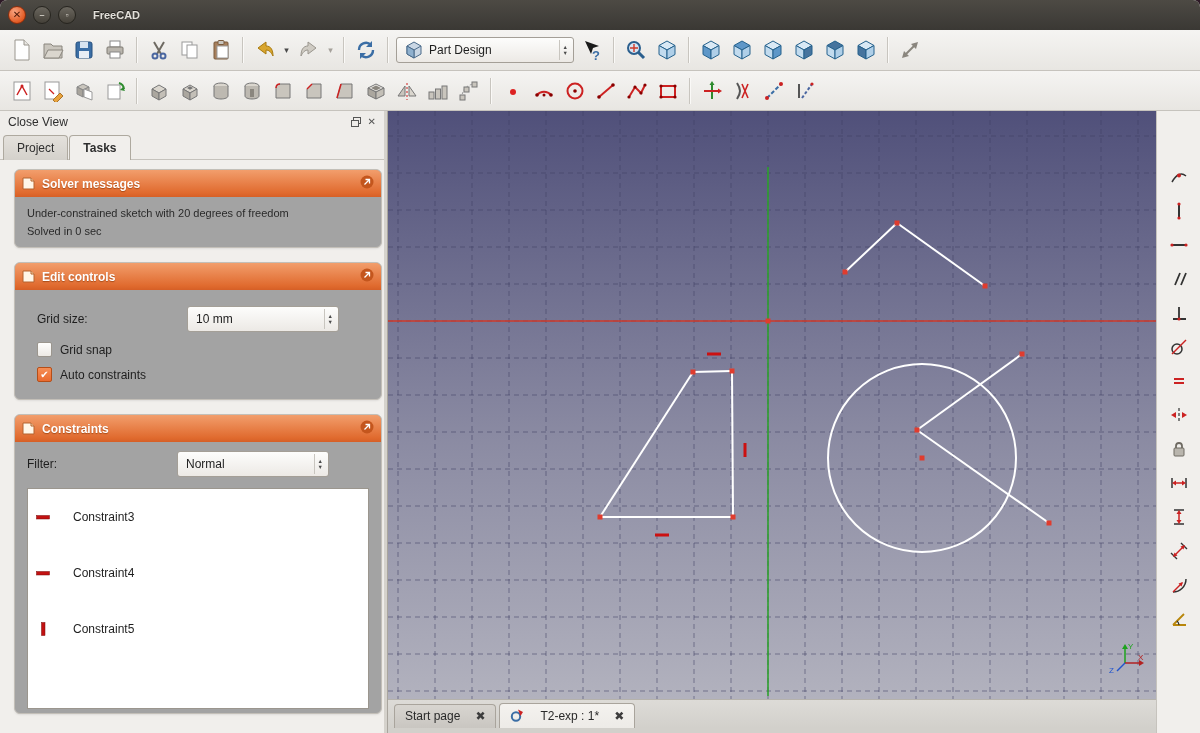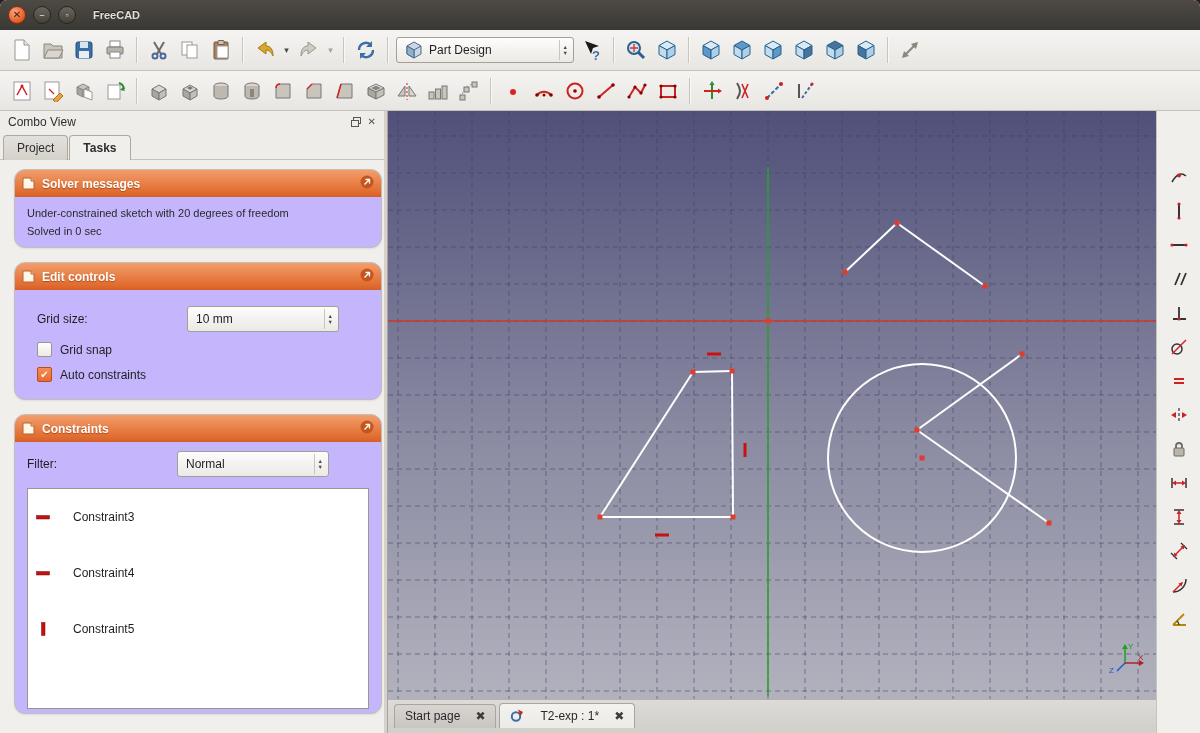--- a/index.html
+++ b/index.html
@@ -29,21 +29,21 @@
 .splitter{flex:0 0 4px;background:#D5D2CC;border-right:1px solid #A9A59E}
 .cv-header{flex:0 0 22px;display:flex;align-items:center;padding:0 8px;color:#2E2E2E}
 .cv-hbtn{margin-left:7px;color:#555;font-size:10px;display:flex;align-items:center;line-height:1}
 .spacer{flex:1}
 .cv-tabs{flex:0 0 27px;display:flex;align-items:flex-end;padding:0 3px;box-shadow:0 -1px 0 #C6C3BD inset}
 .cv-tab{padding:5px 13px;border:1px solid #AEA99F;border-bottom:none;border-radius:4px 4px 0 0;background:linear-gradient(#E4E1DC,#D4D1CB);margin-right:1px;color:#2E2E2E}
 .cv-tab.active{background:#F1EFEC;font-weight:bold}
 .task-area{flex:1;display:flex;flex-direction:column;min-height:0;background:#F1EFEC;padding:2px 0 12px}
 .task-btns{flex:0 0 auto;display:flex;justify-content:center;gap:12px;padding:12px 0 8px}
 .qbtn{font:inherit;padding:5px 26px;border:1px solid #A49F97;border-radius:4px;background:linear-gradient(#FEFEFD,#E7E4E0);color:#1E1E1E;box-shadow:inset 0 1px 0 rgba(255,255,255,.8)}
-.task-box{margin:7px 2px 7px 14px;border:1px solid #C3BFB8;border-radius:11px;background:#c4b5fd;overflow:hidden;flex:0 0 auto;box-shadow:0 1px 2px rgba(0,0,0,.08)}
+.task-box{margin:7px 2px 7px 14px;border:1px solid #C3BFB8;border-radius:6px;background:#a3a3a3;overflow:hidden;flex:0 0 auto;box-shadow:0 1px 2px rgba(0,0,0,.08)}
 .task-box.grow{flex:1;display:flex;flex-direction:column;min-height:0}
 .tb-head{height:27px;flex:0 0 27px;display:flex;align-items:center;gap:7px;padding:0 7px;background:linear-gradient(#F29E6C,#E06A2E 85%,#D65F26);color:#FFF;font-weight:bold;text-shadow:0 1px 1px rgba(130,50,0,.6)}
 .tb-body{padding:7px 10px}
 .solver-line{font-size:11px;color:#2A2A2A;padding:3px 2px}
 .form-row{display:flex;align-items:center;margin:9px 12px}
 .form-label{flex:0 0 150px}
 .form-row .qcombo{flex:1;max-width:152px}
 .check-row{display:flex;align-items:center;gap:8px;margin:10px 12px}
 .cb{width:15px;height:15px;border:1px solid #9B968E;border-radius:2px;background:linear-gradient(#FEFEFD,#ECE9E5);display:inline-flex;align-items:center;justify-content:center;font-size:10px;color:#FFF;line-height:1}
 .cb.checked{background:linear-gradient(#F58E56,#EA6A2F);border-color:#B54E18}
@@ -424,21 +424,21 @@
           <path d="M8 18L18 4" stroke="#4A66A0" stroke-width="2" stroke-dasharray="3 2"></path>
           <circle cx="18" cy="4" r="1.6" fill="#C22"></circle>
         </svg>
       </span>
   </div>
 
   <div class="main">
 
     <div class="combo-view">
       <div class="cv-header">
-        <span>Combo View</span>
+        <span>Close View</span>
         <span class="spacer"></span>
         <span class="cv-hbtn">
             <svg width="10" height="10" viewBox="0 0 10 10">
               <rect x="2.5" y="0.5" width="7" height="6" fill="none" stroke="#555"></rect>
               <rect x="0.5" y="3.5" width="7" height="6" fill="#EFEDEA" stroke="#555"></rect>
             </svg>
           </span>
         <span class="cv-hbtn">✕</span>
       </div>
       <div class="cv-tabs">

